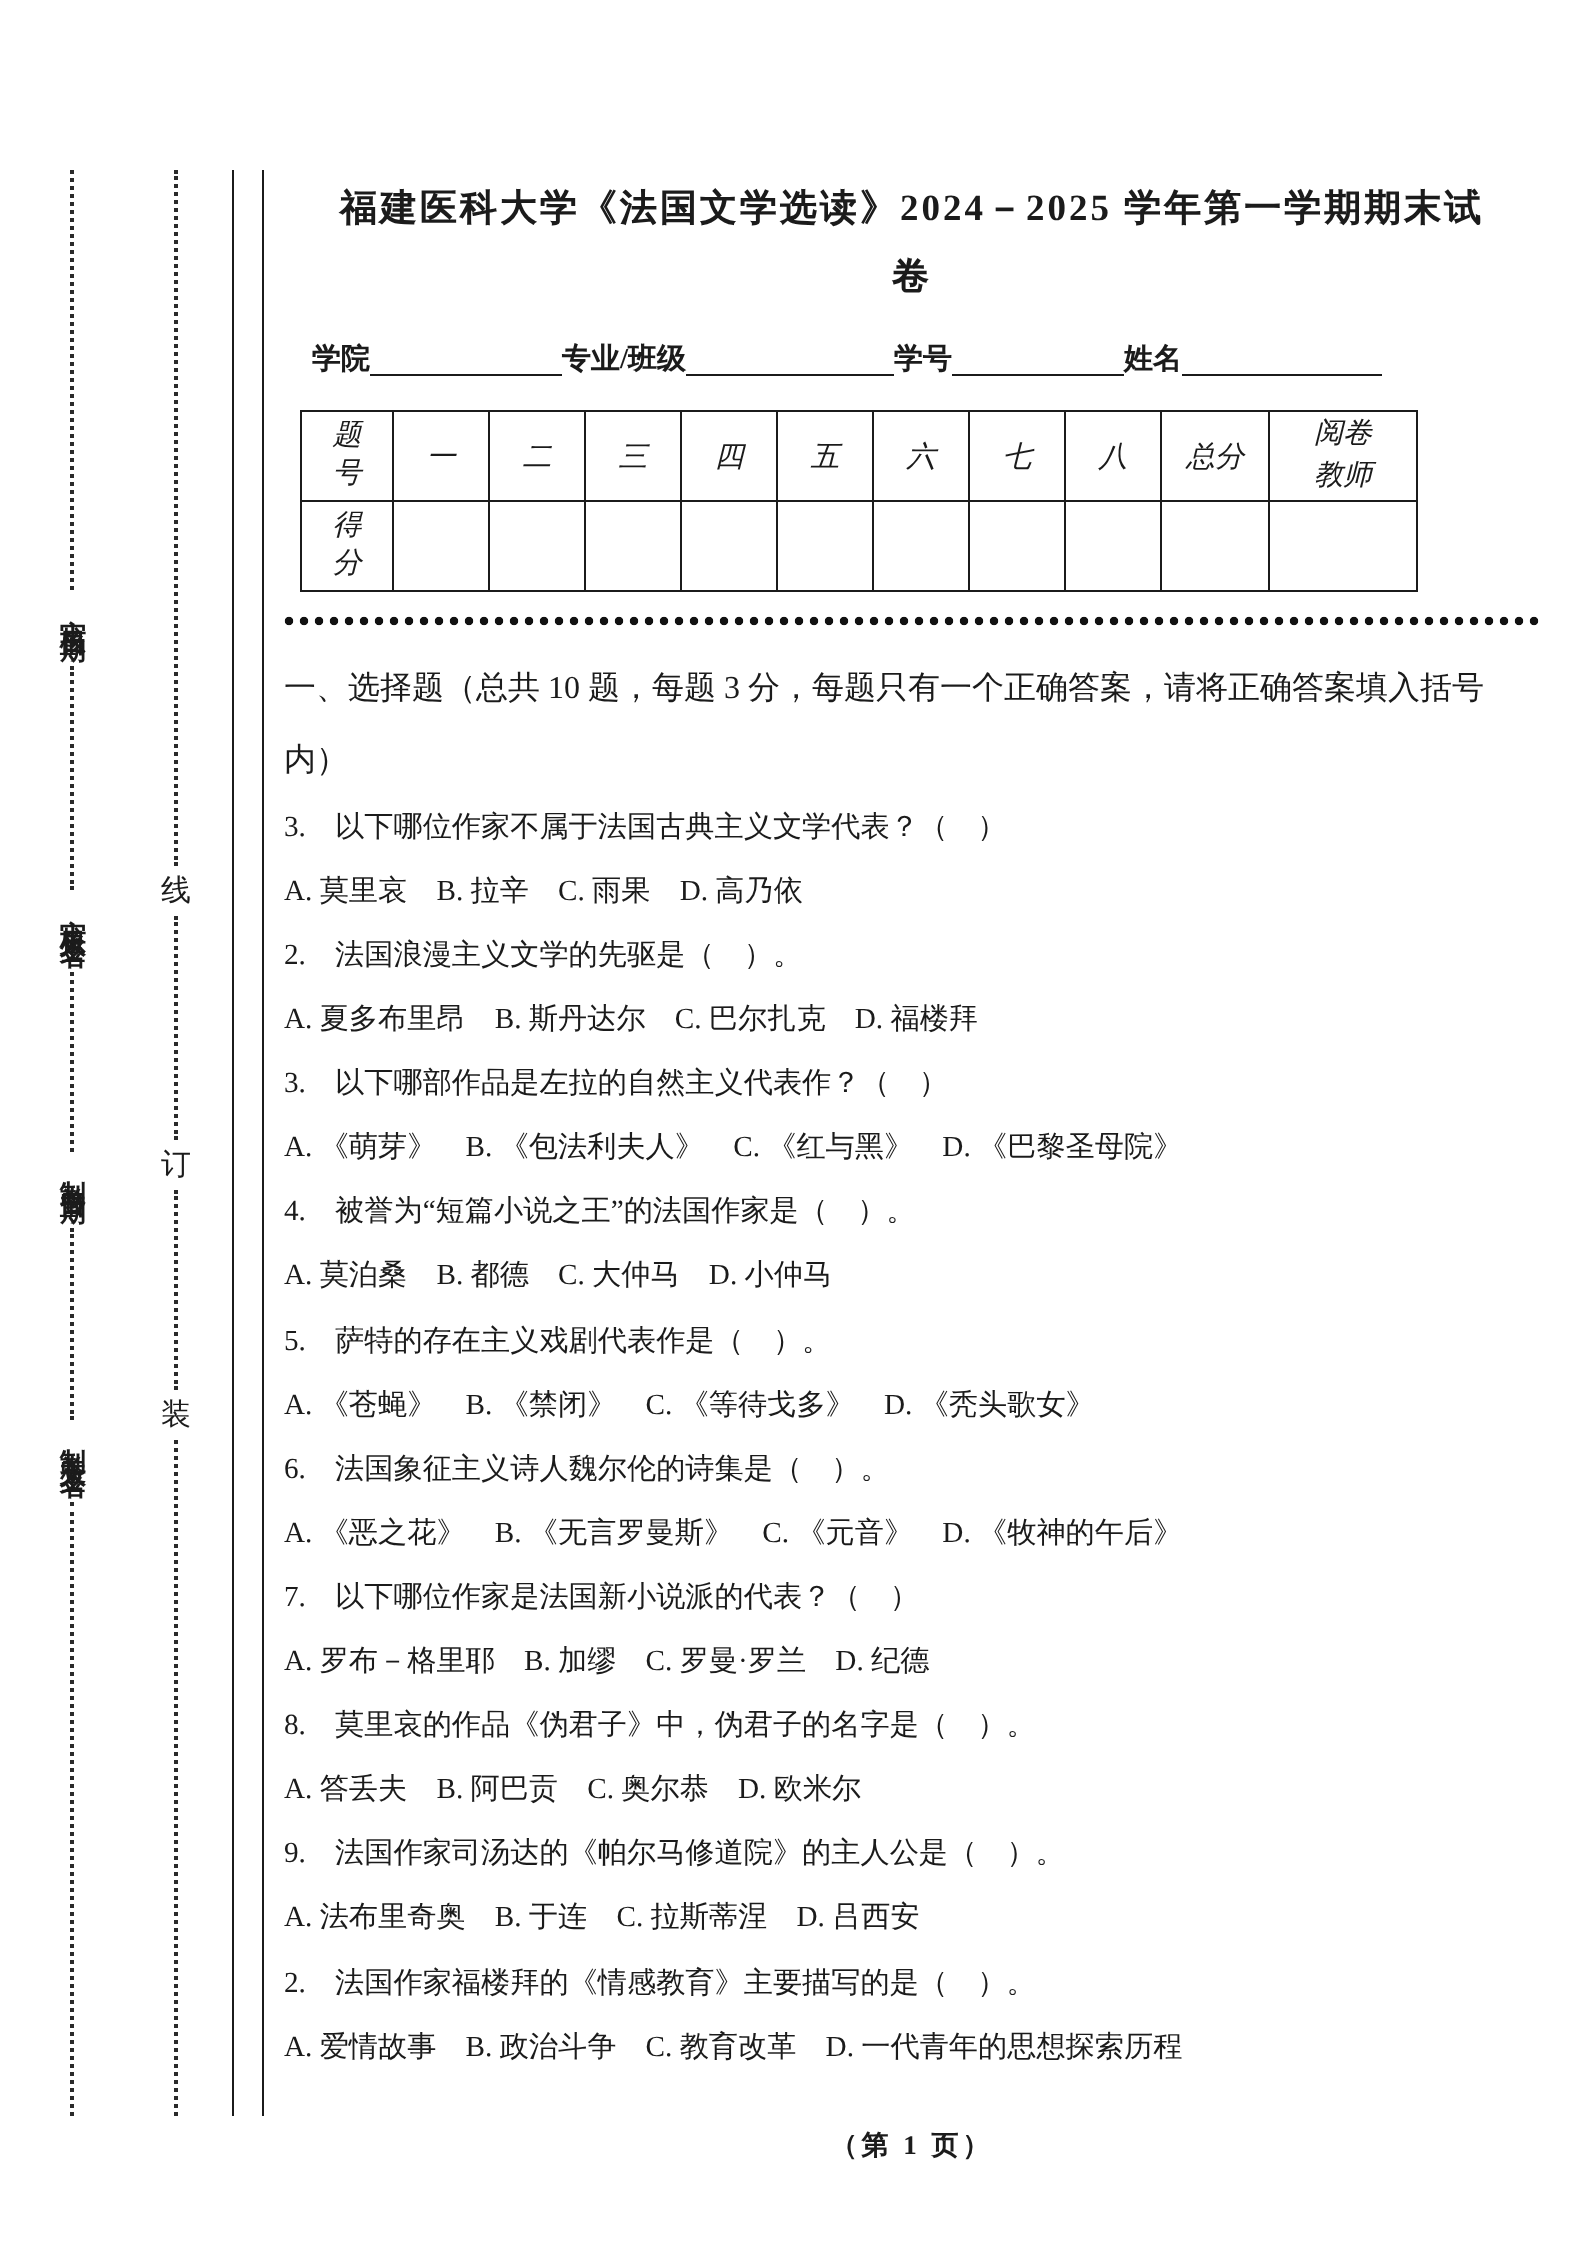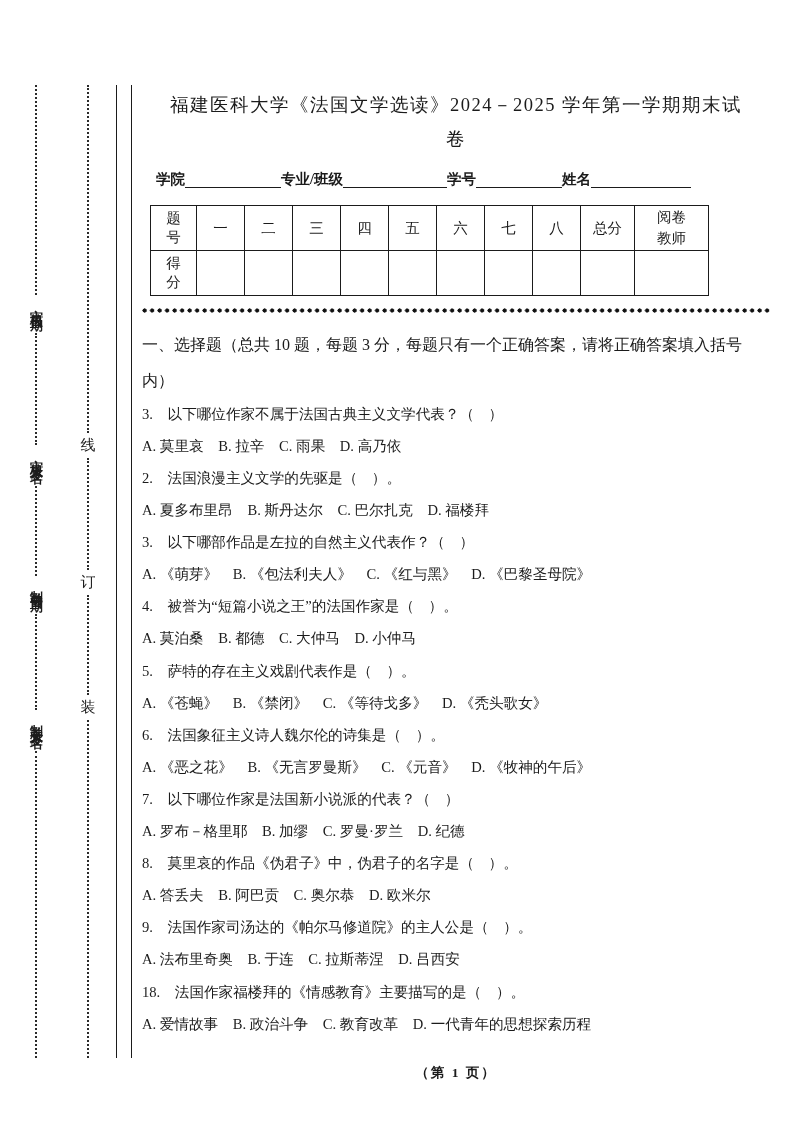--- a/index.html
+++ b/index.html
@@ -50,21 +50,21 @@
   .vline2 { left: 131px; }
 
   
   .content { position: absolute; left: 142px; top: 88px; width: 628px; }
 
   .title {
     width: 588px;
     margin: 0 auto;
     text-align: center;
     font-size: 18.5px;
-    font-weight: normal;
+    font-weight: bold;
     line-height: 1.85;
     letter-spacing: 1.5px;
   }
 
   .fields {
     margin: 14px 0 0 14px;
     font-size: 14.5px;
     font-weight: bold;
     display: flex;
     white-space: nowrap;
@@ -73,20 +73,21 @@
     display: inline-block;
     border-bottom: 1.2px solid #1b1b1b;
     height: 17px;
   }
   .b1 { width: 96px; } .b2 { width: 104px; } .b3 { width: 86px; } .b4 { width: 100px; }
 
   .score-table {
     border-collapse: collapse;
     margin: 16px 0 0 8px;
     table-layout: fixed;
+    font-style: italic;
   }
   .score-table td {
     border: 1.4px solid #1b1b1b;
     height: 44px;
     text-align: center;
     vertical-align: middle;
     font-size: 14.5px;
     padding: 0;
   }
   .wrap2 { display: inline-block; width: 1.15em; line-height: 1.35; word-break: break-all; }
@@ -248,21 +249,21 @@
       </div>
       <div class="q">
         <div class="q-line">8.　莫里哀的作品《伪君子》中，伪君子的名字是（　）。</div>
         <div class="q-line">A. 答丢夫　B. 阿巴贡　C. 奥尔恭　D. 欧米尔</div>
       </div>
       <div class="q">
         <div class="q-line">9.　法国作家司汤达的《帕尔马修道院》的主人公是（　）。</div>
         <div class="q-line">A. 法布里奇奥　B. 于连　C. 拉斯蒂涅　D. 吕西安</div>
       </div>
       <div class="q">
-        <div class="q-line">18.　法国作家福楼拜的《情感教育》主要描写的是（　）。</div>
+        <div class="q-line">2.　法国作家福楼拜的《情感教育》主要描写的是（　）。</div>
         <div class="q-line">A. 爱情故事　B. 政治斗争　C. 教育改革　D. 一代青年的思想探索历程</div>
       </div>
     </div>
 
   </div>
 
   <div class="footer">（第 1 页）</div>
 
 </div>
 

